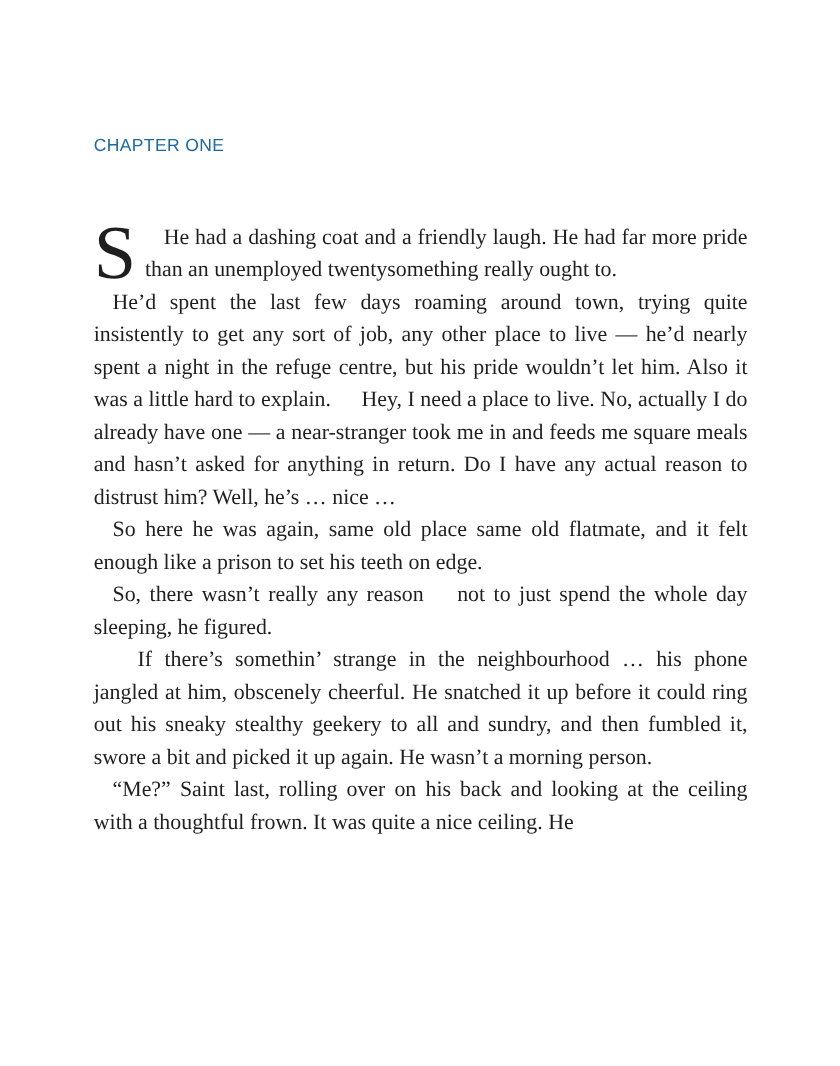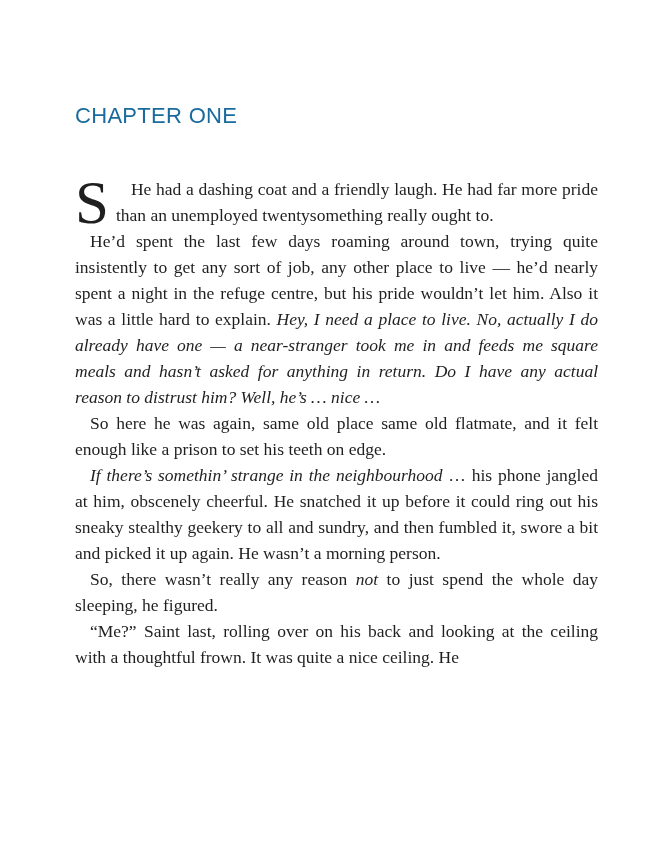--- a/index.html
+++ b/index.html
@@ -15,21 +15,21 @@
     overflow: hidden;
     margin: 0 auto;
   }
   .chapter-heading {
     position: absolute;
     left: 75px;
     top: 103px;
     margin: 0;
     font-family: "Liberation Sans", sans-serif;
     font-weight: 400;
-    font-size: 22px;
+    font-size: 14px;
     line-height: 26px;
     letter-spacing: 0.3px;
     color: var(--heading-color, #1a6a9e);
   }
   .body-text {
     position: absolute;
     left: 75px;
     top: 176px;
     width: 523px;
     font-family: "Liberation Serif", serif;
@@ -40,38 +40,38 @@
     hyphens: none;
   }
   .body-text p {
     margin: 0;
     padding: 0;
   }
   .body-text p.indent {
     text-indent: 15px;
   }
   .em {
-    font-style: italic;
+    margin-left: 20px;
   }
   .dropcap {
     float: left;
     font-size: 61px;
     line-height: 49px;
     padding: 2px 7px 0 0;
     font-family: "Liberation Serif", serif;
     color: var(--body-color, #1f1f1f);
   }
 </style>
 </head>
 <body>
 
 <div class="page">
   <h1 class="chapter-heading">CHAPTER ONE</h1>
   <div class="body-text">
       <p class=""><span class="dropcap">S</span></p>
       <p class="indent"><span>He had a dashing coat and a friendly laugh. He had far more pride than an unemployed twentysomething really ought to.</span></p>
       <p class="indent"><span>He’d spent the last few days roaming around town, trying quite insistently to get any sort of job, any other place to live — he’d nearly spent a night in the refuge centre, but his pride wouldn’t let him. Also it was a little hard to explain. </span><span class="em">Hey, I need a place to live. No, actually I do already have one — a near-stranger took me in and feeds me square meals and hasn’t asked for anything in return. Do I have any actual reason to distrust him? Well, he’s … nice …</span></p>
       <p class="indent"><span>So here he was again, same old place same old flatmate, and it felt enough like a prison to set his teeth on edge.</span></p>
+      <p class="indent"><span>So, there wasn’t really any reason </span><span class="em">not</span><span> to just spend the whole day sleeping, he figured.</span></p>
       <p class="indent"><span class="em">If there’s somethin’ strange in the neighbourhood</span><span> … his phone jangled at him, obscenely cheerful. He snatched it up before it could ring out his sneaky stealthy geekery to all and sundry, and then fumbled it, swore a bit and picked it up again. He wasn’t a morning person.</span></p>
-      <p class="indent"><span>So, there wasn’t really any reason </span><span class="em">not</span><span> to just spend the whole day sleeping, he figured.</span></p>
       <p class="indent"><span>“Me?” Saint last, rolling over on his back and looking at the ceiling with a thoughtful frown. It was quite a nice ceiling. He</span></p>
     </div>
 </div>
 
 </body></html>

